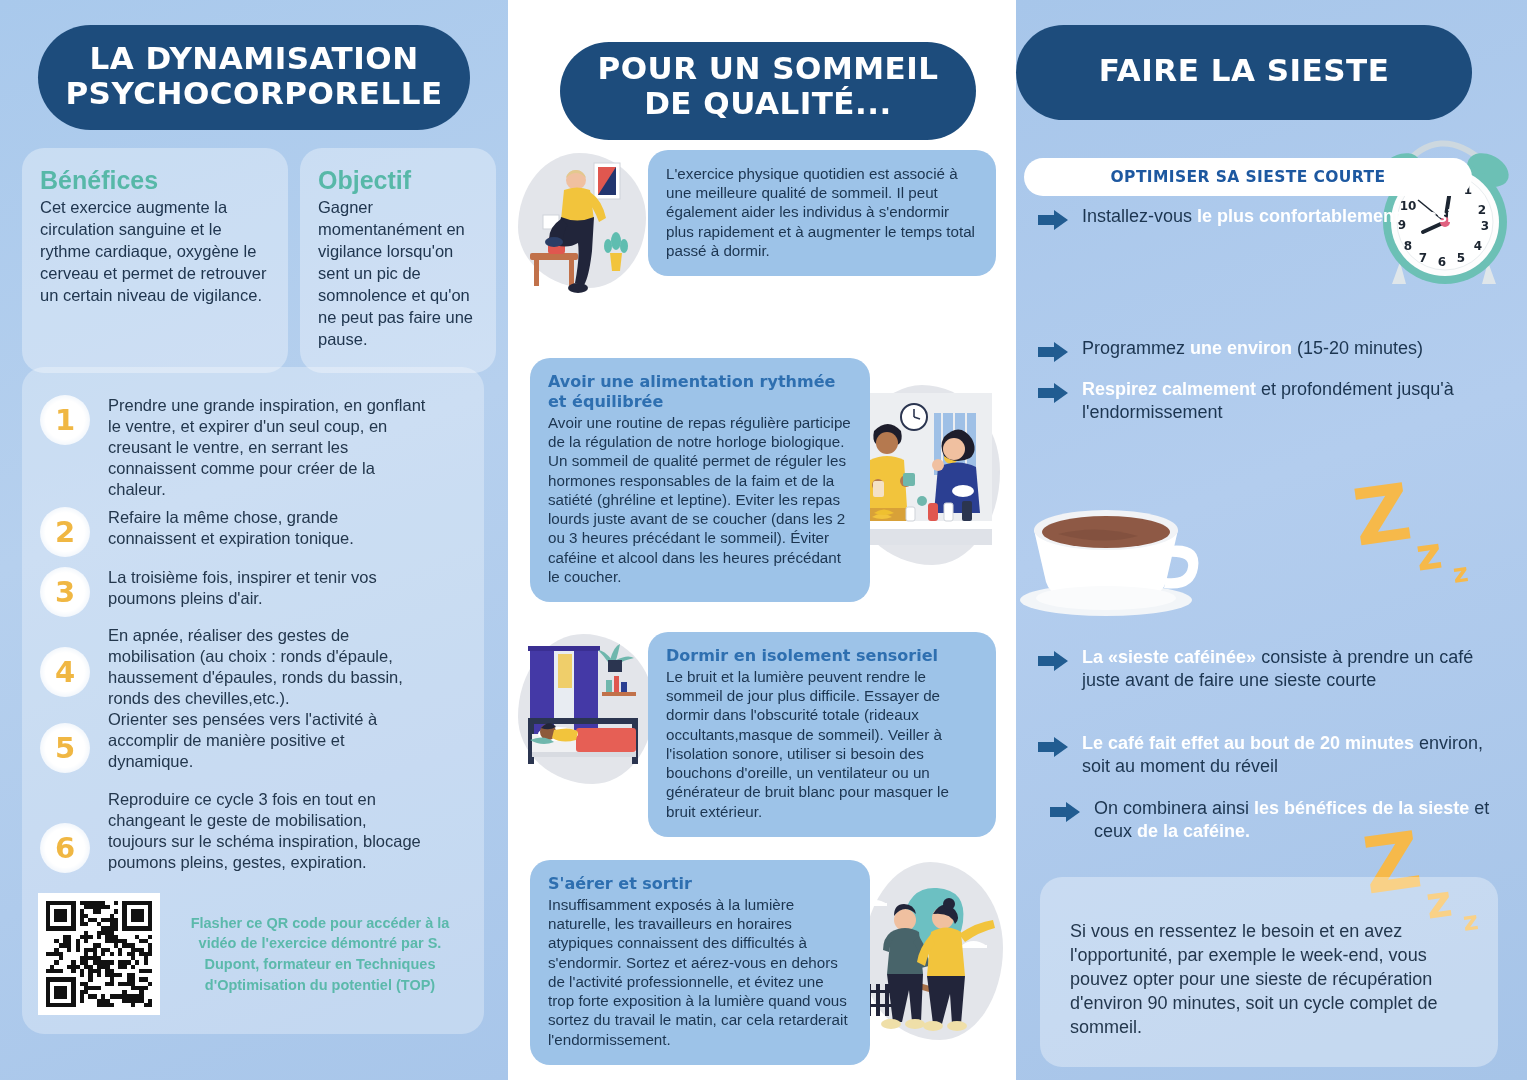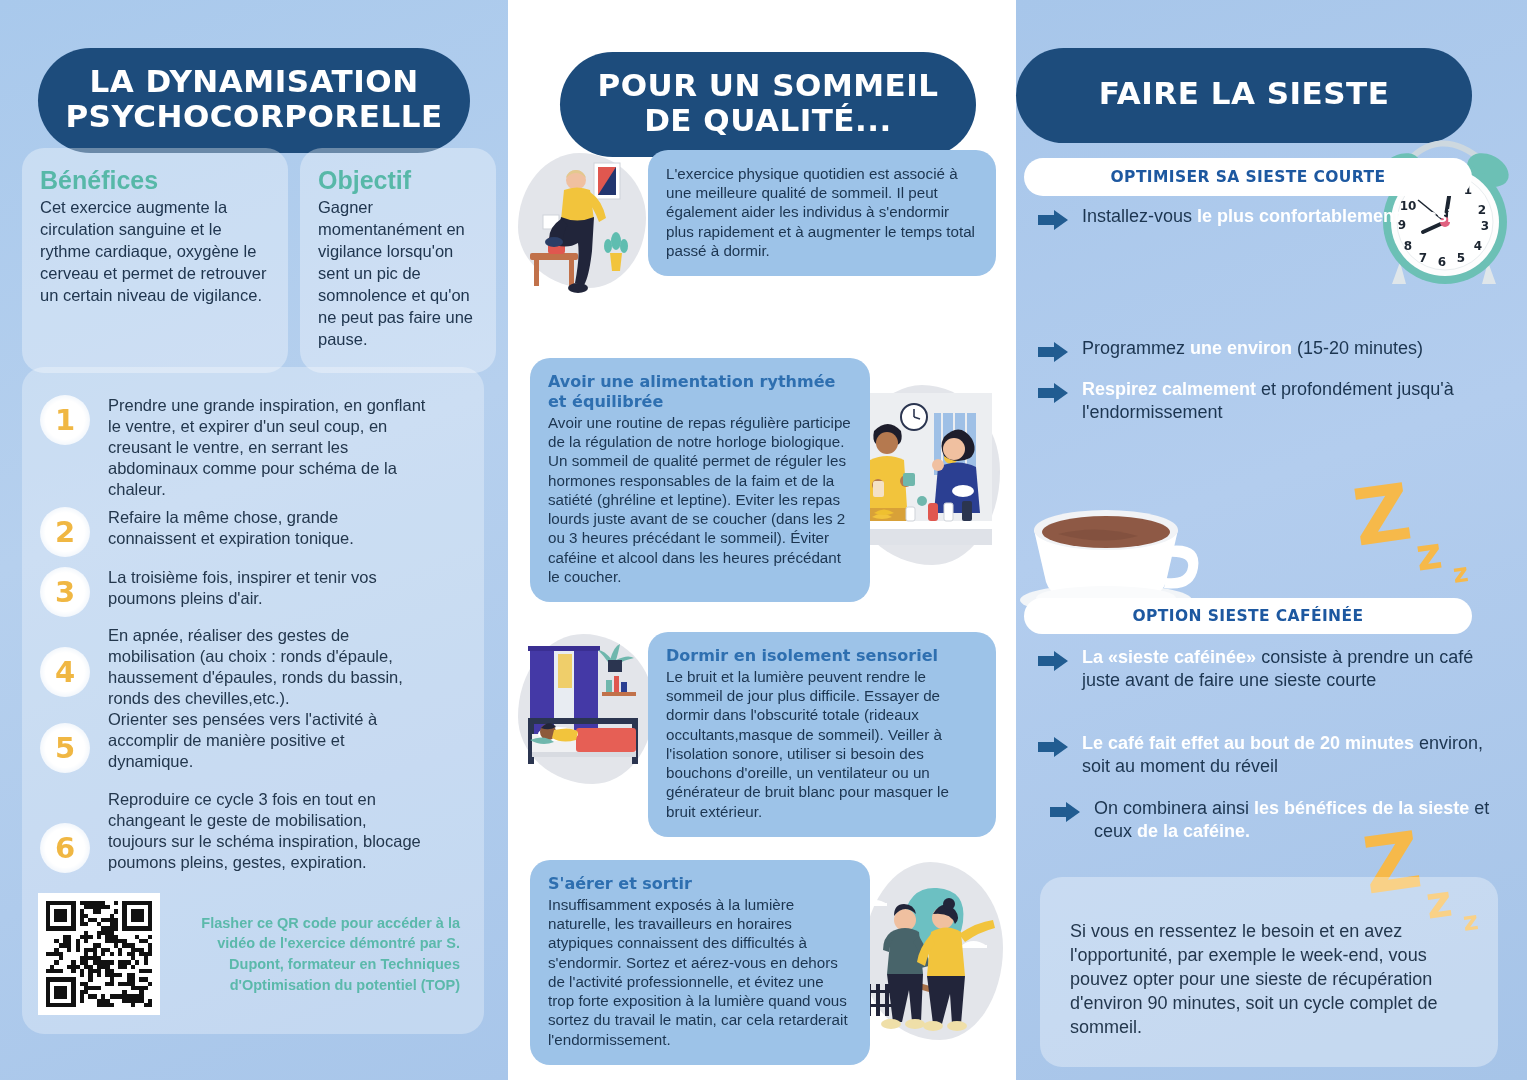--- a/index.html
+++ b/index.html
@@ -26,24 +26,23 @@
   .pill {
     background: #1d4c7c;
     border-radius: 60px;
     color: #ffffff;
     text-align: center;
     font-weight: 800;
     letter-spacing: .5px;
     line-height: 1.12;
     text-transform: uppercase;
     font-family: "DejaVu Sans", sans-serif;
-    margin-top: 23px;
   }
   .pill-left  { position:absolute; left:38px;  top:25px; width:432px; padding:16px 10px 20px; font-size:31px; }
-  .pill-mid   { position:absolute; left:560px; top:29px; width:416px; padding:16px 10px 20px; font-size:31px; }
+  .pill-mid   { position:absolute; left:560px; top:42px; width:416px; padding:9px 10px 20px; font-size:31px; }
   .pill-right { position:absolute; left:1040px; top:25px; width:456px; padding:28px 10px 32px; font-size:31px; }
 
   
   .obj-row { position:absolute; left:22px; top:148px; display:flex; gap:12px; }
   .obj-card {
     background: rgba(255,255,255,0.34);
     border-radius: 22px;
     padding: 18px 18px 22px 18px;
   }
   .obj-card.a { width: 196px; }
@@ -68,21 +67,21 @@
     display:flex; align-items:center; justify-content:center;
     font-family:"DejaVu Sans", sans-serif;
     flex: 0 0 auto;
   }
   .step-txt { color:#23374d; font-size:16.5px; line-height:1.28; margin-left:18px; width:320px; }
 
   .qr-wrap { position:absolute; left:38px; top:893px; display:flex; align-items:center; }
   .qr { width:122px; height:122px; background:#fff; padding:8px; }
   .qr-grid { width:106px; height:106px; display:grid; grid-template-columns:repeat(25,1fr); grid-template-rows:repeat(25,1fr); }
   .qr-grid i { background:#111; }
-  .qr-text { margin-left:20px; width:280px; color:#5bb9ab; font-size:14.5px; font-weight:700; line-height:1.42; text-align:right; }
+  .qr-text { margin-left:20px; width:280px; color:#5bb9ab; font-size:14.5px; font-weight:700; line-height:1.42; text-align:center; }
 
   
   .mid-block { position:absolute; }
   .mid-text {
     background:#9dc3e8;
     border-radius:20px;
     padding:14px 18px 16px;
     color:#1c3550;
     font-size:15.2px;
     line-height:1.265;
@@ -134,21 +133,21 @@
       </div>
       <div class="obj-card a">
         <div class="obj-title">Objectif</div>
         <div class="obj-body">Gagner momentanément en vigilance lorsqu'on sent un pic de somnolence et qu'on ne peut pas faire une pause.</div>
       </div>
     </div>
 
     <div class="steps-card">
       <div class="step" style="left:18px; top:28px;">
         <div class="step-num">1</div>
-        <div class="step-txt">Prendre une grande inspiration, en gonflant le ventre, et expirer d'un seul coup, en creusant le ventre, en serrant les abdominaux comme pour schéma de la chaleur.</div>
+        <div class="step-txt">Prendre une grande inspiration, en gonflant le ventre, et expirer d'un seul coup, en creusant le ventre, en serrant les connaissent comme pour créer de la chaleur.</div>
       </div>
       <div class="step" style="left:18px; top:140px;">
         <div class="step-num">2</div>
         <div class="step-txt">Refaire la même chose, grande connaissent et expiration tonique.</div>
       </div>
       <div class="step" style="left:18px; top:200px;">
         <div class="step-num">3</div>
         <div class="step-txt">La troisième fois, inspirer et tenir vos poumons pleins d'air.</div>
       </div>
       <div class="step" style="left:18px; top:258px;">
@@ -1040,21 +1039,20 @@
         <ellipse cx="90" cy="112" rx="86" ry="16" fill="#f2f5f8"></ellipse>
         <path d="M18 42 q72 -24 144 0 l-12 52 q-6 22 -60 22 q-54 0 -60 -22z" fill="#ffffff"></path>
         <ellipse cx="90" cy="42" rx="72" ry="20" fill="#f1f3f6"></ellipse>
         <ellipse cx="90" cy="44" rx="64" ry="16" fill="#8e5945"></ellipse>
         <path d="M42 46 q40 -10 80 2 q-36 10 -80 -2z" fill="#7b4c3c" opacity=".6"></path>
         <path d="M152 58 q34 -4 30 22 q-4 24 -34 20 l2 -10 q20 2 22 -11 q2 -12 -22 -10z" fill="#ffffff"></path>
         <ellipse cx="90" cy="110" rx="70" ry="12" fill="#fafbfc"></ellipse>
       </svg>
     </div>
 
-    <div class="ribbon" style="left:8px; top:598px; width:448px; height:36px;">OPTION SIESTE CAFÉINÉE</div>
 
     <div class="bullet" style="left:22px; top:646px;">
       <svg class="arrow" viewBox="0 0 30 20">
           <path d="M0 5 h16 v-5 l14 10 l-14 10 v-5 h-16 z" fill="#215c91"></path>
         </svg>
       <div class="b-txt" style="width:410px"><span></span><b>La «sieste caféinée»</b><span> consiste à prendre un café juste avant de faire une sieste courte</span></div>
     </div>
 
     <div class="bullet" style="left:22px; top:732px;">
       <svg class="arrow" viewBox="0 0 30 20">

